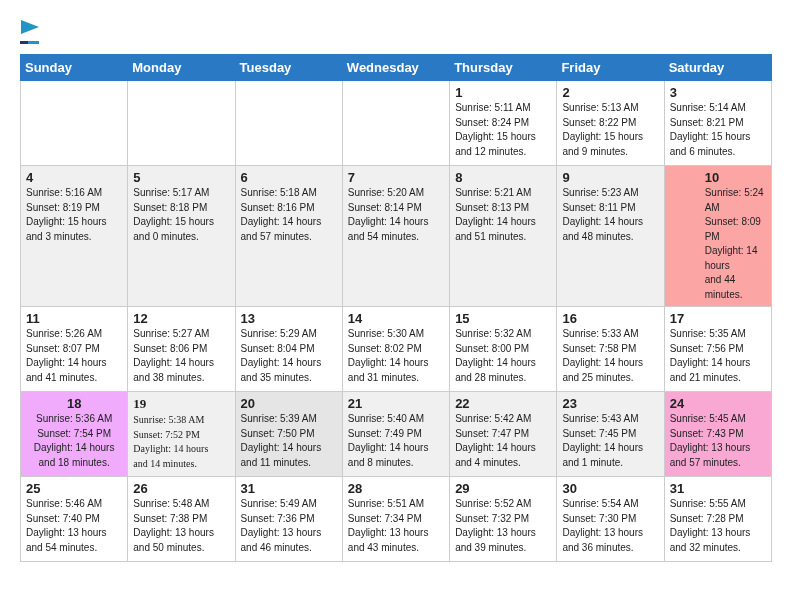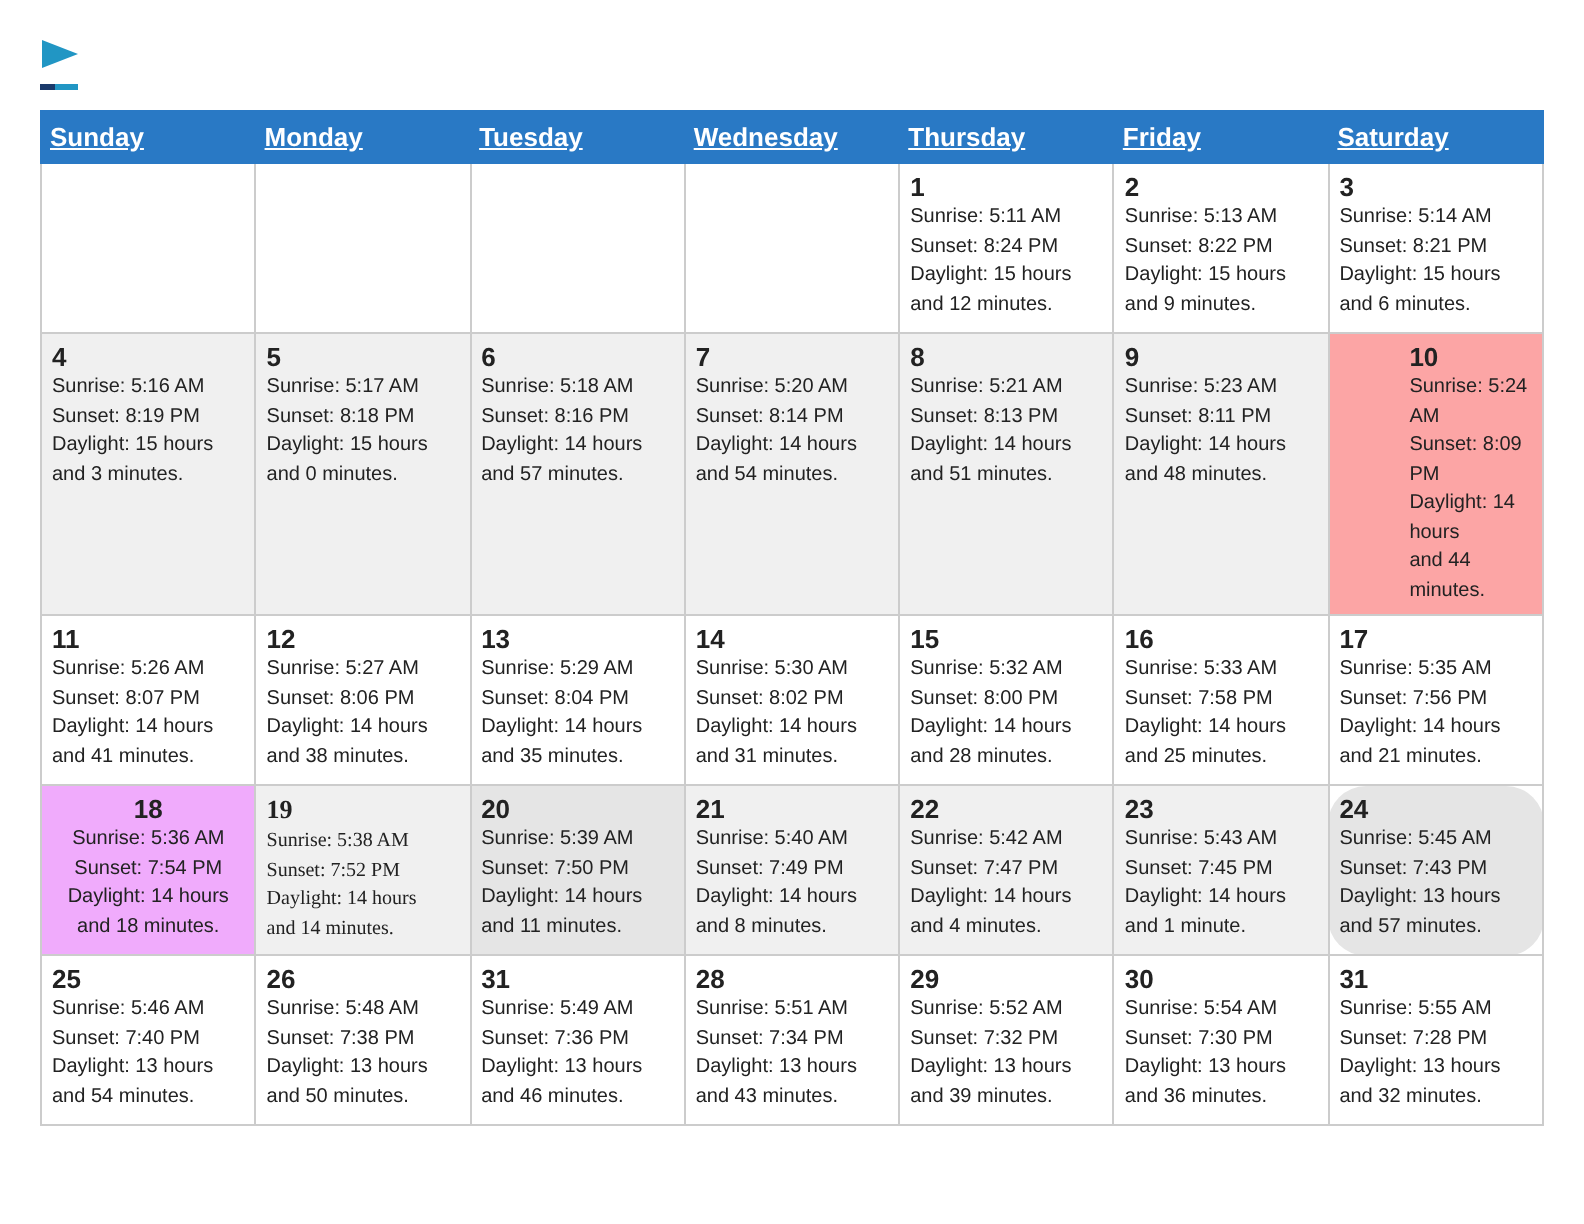--- a/index.html
+++ b/index.html
@@ -40,21 +40,20 @@
       table-layout: fixed;
     }
     .calendar th {
       background: #2979c5;
       color: #fff;
       font-size: 13px;
       font-weight: bold;
       padding: 5px 4px;
       text-align: left;
       border: 1px solid #2979c5;
-      text-decoration: underline;
     }
     .calendar td {
       border: 1px solid #ccc;
       vertical-align: top;
       padding: 4px 5px;
       font-size: 10.5px;
       color: #222;
       height: 85px;
       background: #fff;
     }
@@ -238,21 +237,21 @@
             <div class="day-info">Sunrise: 5:40 AM<br>Sunset: 7:49 PM<br>Daylight: 14 hours<br>and 8 minutes.</div>
           </td>
           <td style="background: rgb(240, 240, 240);">
             <span class="day-num">22</span>
             <div class="day-info">Sunrise: 5:42 AM<br>Sunset: 7:47 PM<br>Daylight: 14 hours<br>and 4 minutes.</div>
           </td>
           <td style="background: rgb(240, 240, 240); margin-left: 48px;">
             <span class="day-num">23</span>
             <div class="day-info">Sunrise: 5:43 AM<br>Sunset: 7:45 PM<br>Daylight: 14 hours<br>and 1 minute.</div>
           </td>
-          <td style="background: #e5e5e5; border-radius: 19px;">
+          <td style="background: #f9a8d4;">
             <span class="day-num">24</span>
             <div class="day-info">Sunrise: 5:45 AM<br>Sunset: 7:43 PM<br>Daylight: 13 hours<br>and 57 minutes.</div>
           </td>
         </tr>
         <tr>
           <td>
             <span class="day-num">25</span>
             <div class="day-info">Sunrise: 5:46 AM<br>Sunset: 7:40 PM<br>Daylight: 13 hours<br>and 54 minutes.</div>
           </td>
           <td>

